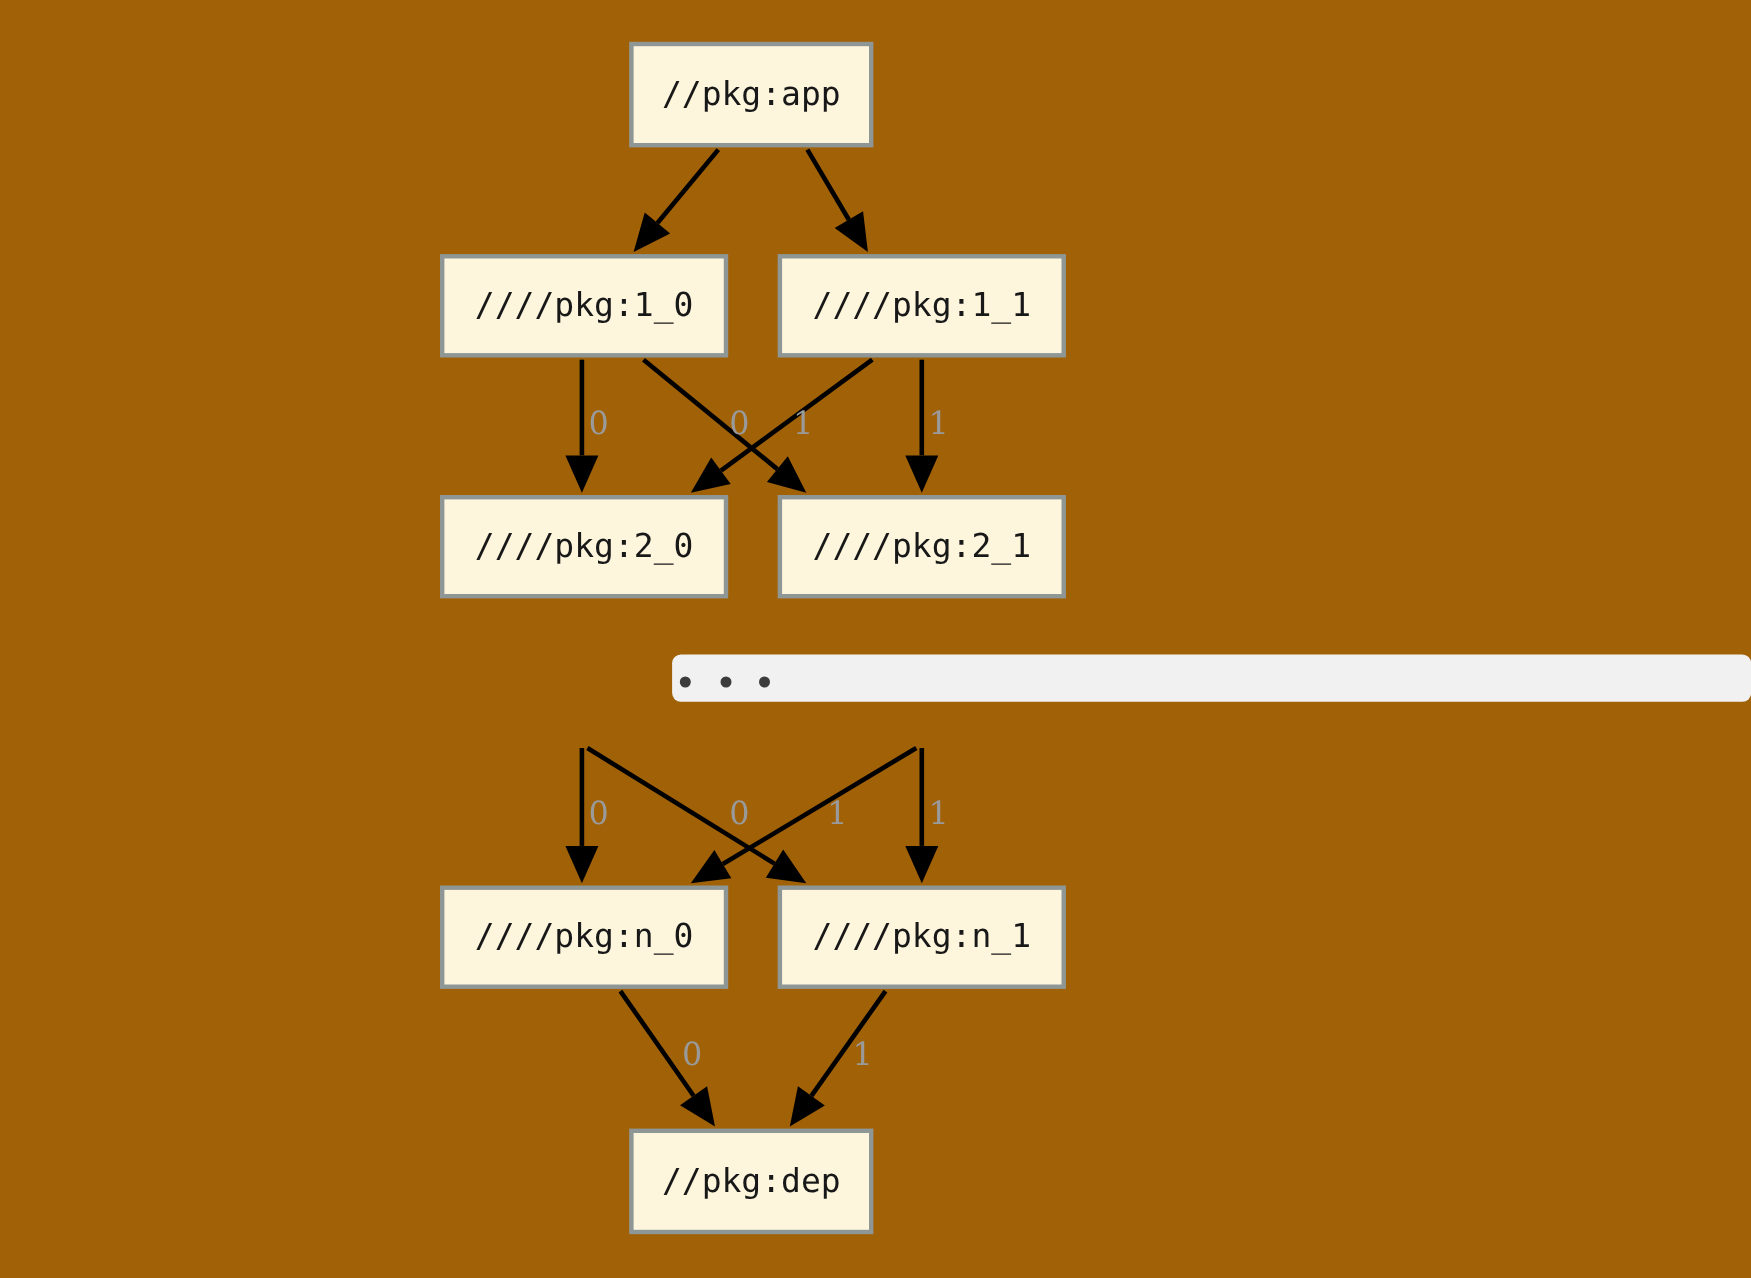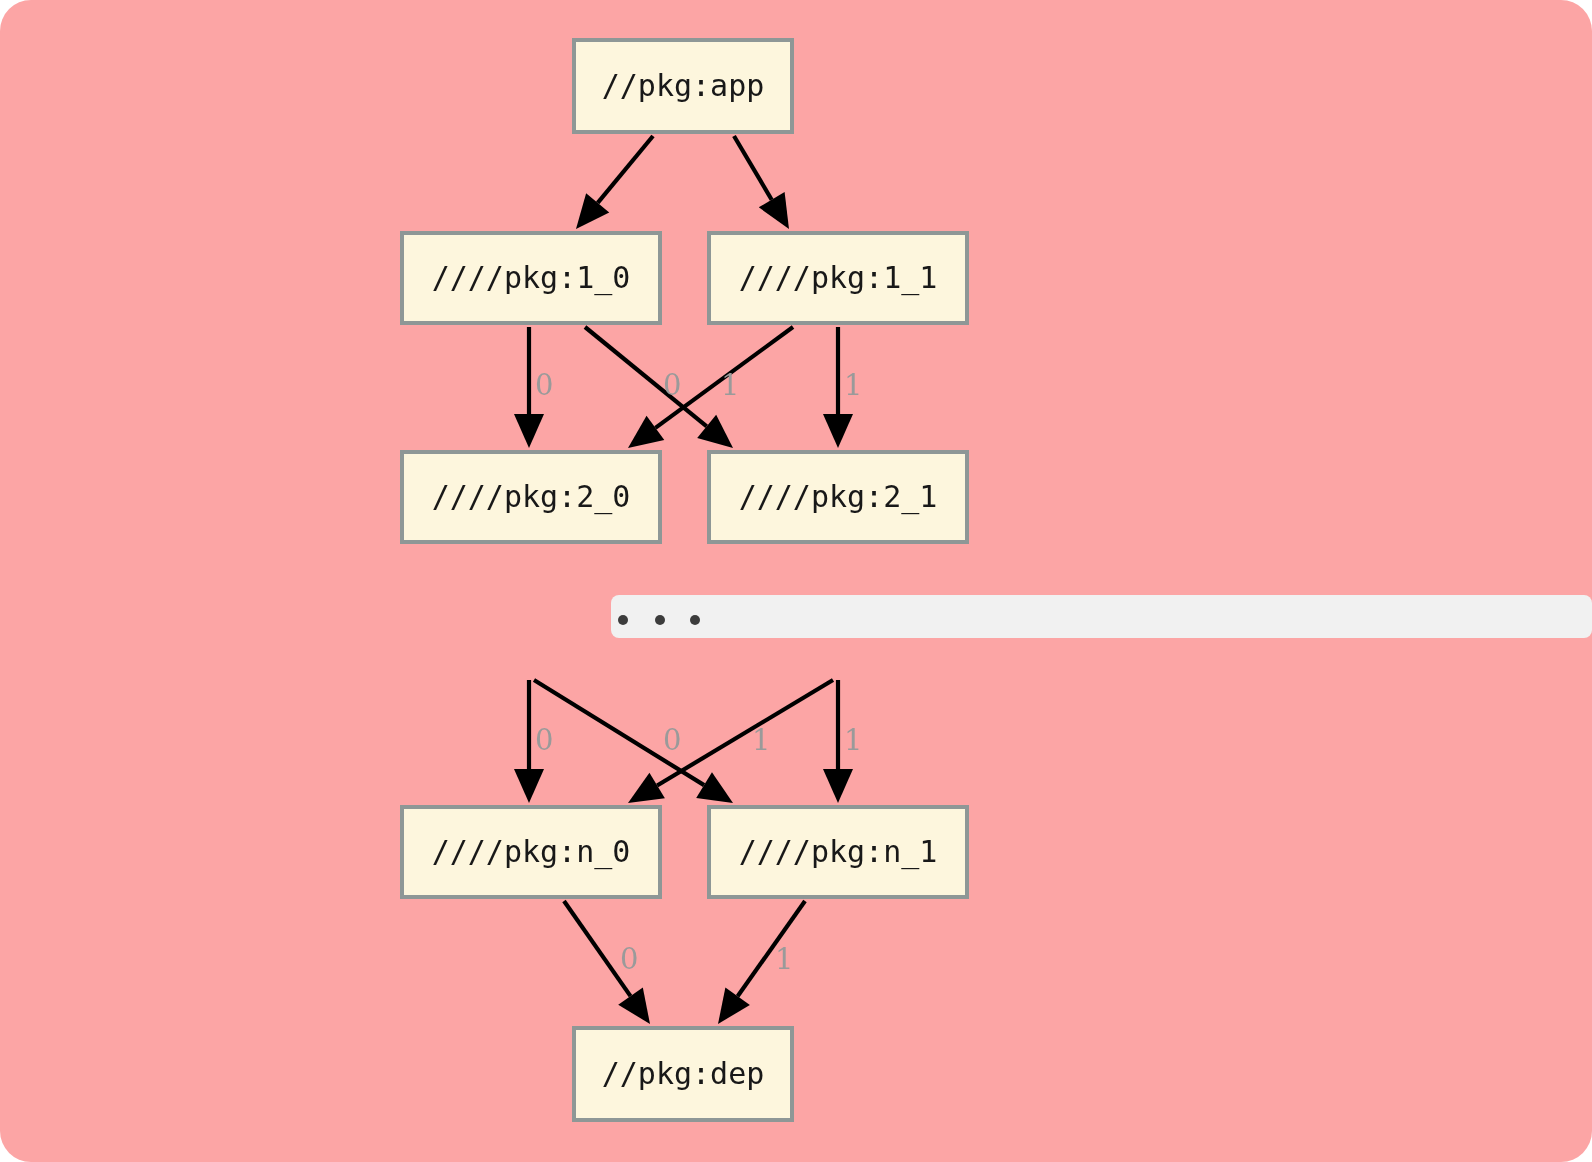--- a/index.html
+++ b/index.html
@@ -11,22 +11,21 @@
   body {
     font-family: "DejaVu Sans Mono", monospace;
     width: 1592px;
     height: 1162px;
     overflow: hidden;
   }
   #graph-root {
     position: relative;
     width: 1592px;
     height: 1162px;
-    background: #fca5a5;
-    border-radius: 31px;
+    background: #a16207;
   }
   svg#graph-svg {
     position: absolute;
     left: 0;
     top: 0;
     width: 1592px;
     height: 1162px;
     display: block;
   }
   .node-rect {

